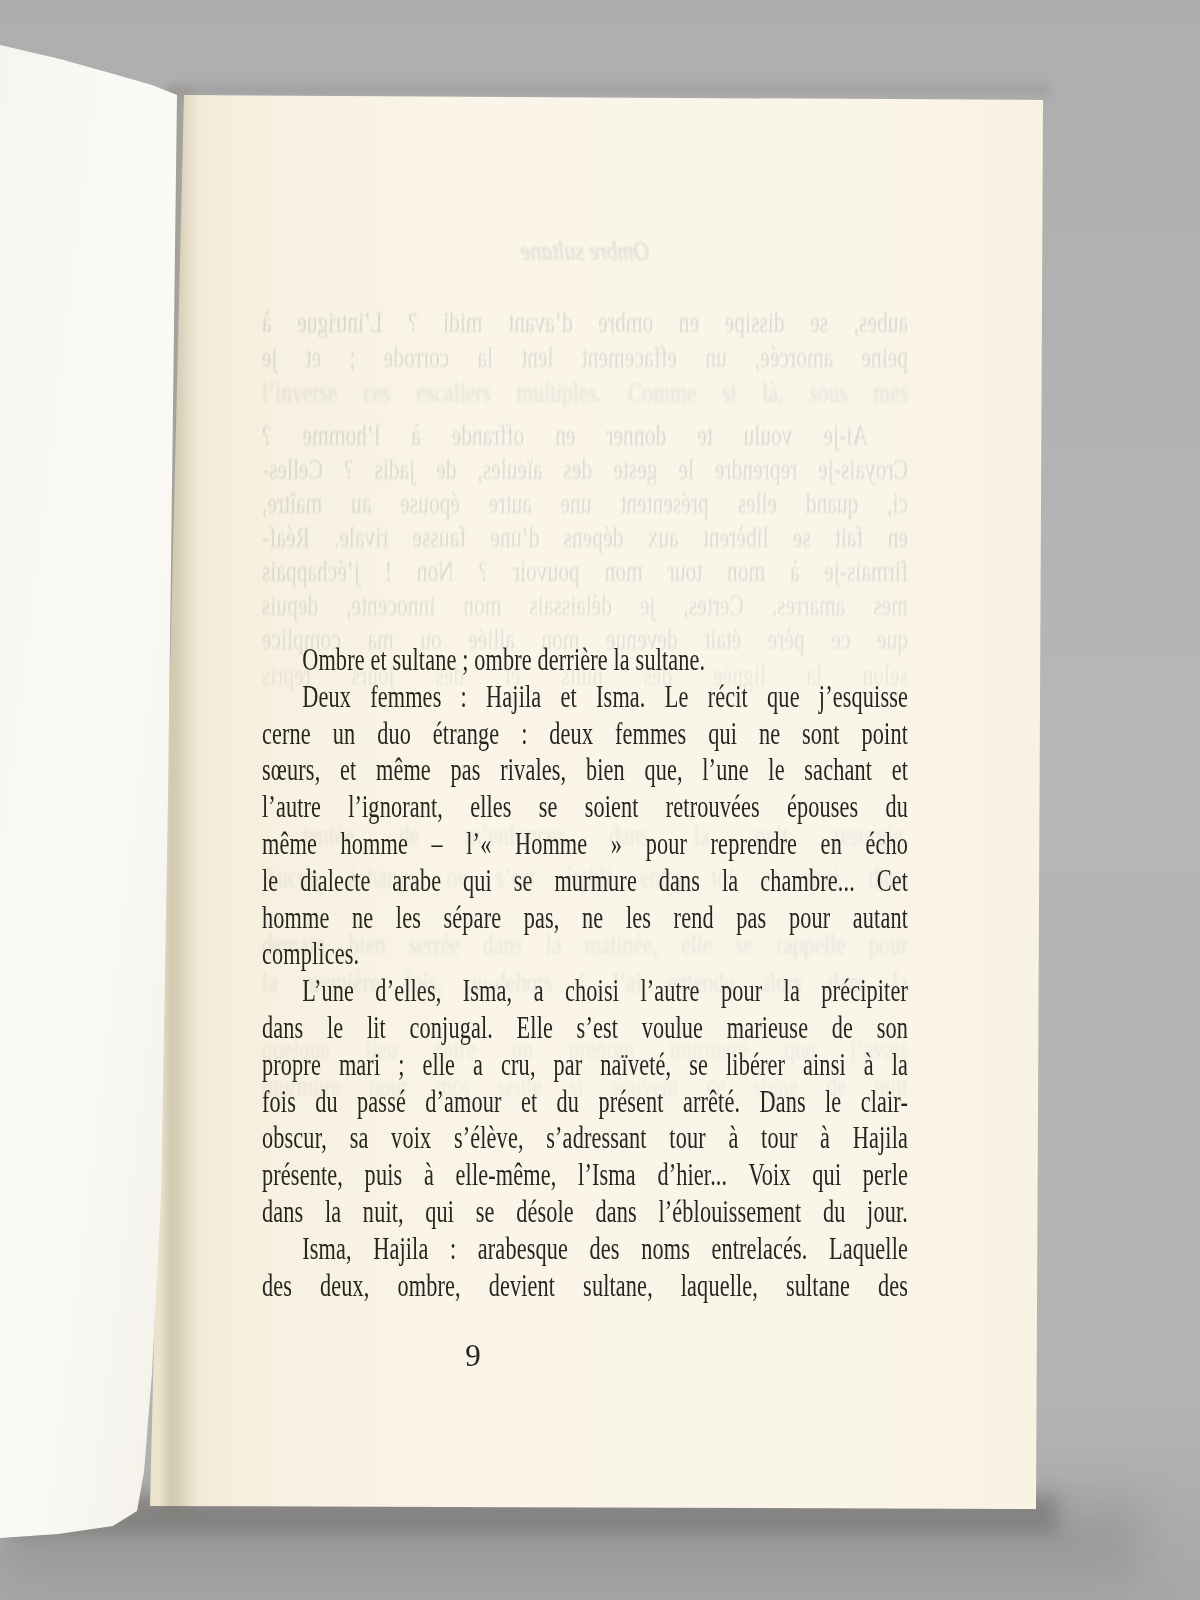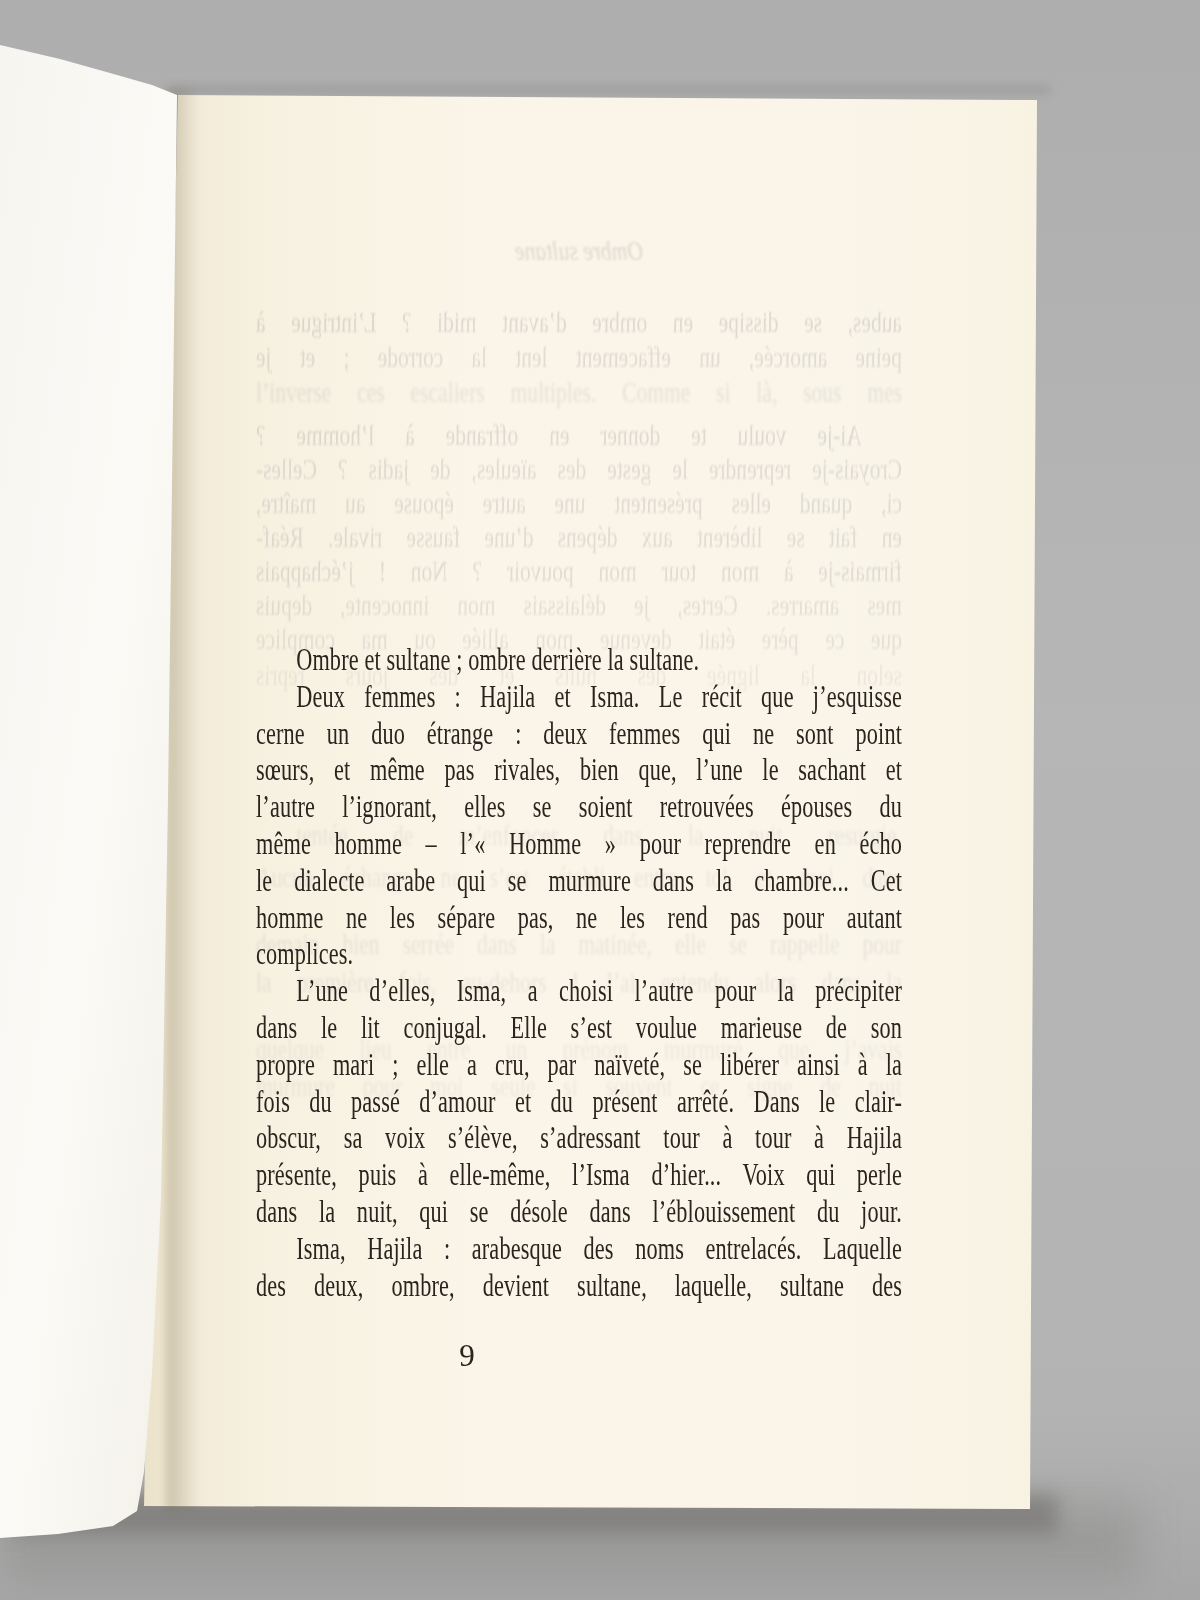--- a/index.html
+++ b/index.html
@@ -7,21 +7,21 @@
            font-family:"Liberation Serif","DejaVu Serif",serif;
            background:linear-gradient(180deg,#aeaeae 0%,#b6b6b6 45%,#b3b3b3 88%,#a7a7a7 100%); }
 
   .floor-shadow { position:absolute; left:8px; top:1494px; width:1050px; height:40px;
                   background:rgba(70,68,64,0.32); filter:blur(9px); }
   .floor-shadow-soft { position:absolute; left:0px; top:1500px; width:1140px; height:80px;
                   background:rgba(90,88,84,0.18); filter:blur(20px); }
   .contact-shadow-top { position:absolute; left:170px; top:85px; width:880px; height:10px;
                   background:rgba(60,58,54,0.12); filter:blur(4px); }
 
-  .page { position:absolute; left:144px; top:95px; width:893px; height:1415px;
+  .page { position:absolute; left:150px; top:95px; width:893px; height:1415px;
           clip-path:polygon(34px 0px,893px 5px,886px 1414px,0px 1411px);
           background:linear-gradient(90deg,#ebe2ca 0px,#f3ecd9 48px,#f7f1e1 130px,#faf5e8 330px,#faf5e9 700px,#f8f2e3 893px); }
 
   .gutter-shadow { position:absolute; left:166px; top:88px; width:34px; height:1424px;
           background:linear-gradient(90deg,rgba(118,102,72,0.30),rgba(118,102,72,0));
           filter:blur(4px); }
 
   .left-page { position:absolute; left:0; top:38px; width:180px; height:1502px;
           clip-path:polygon(0px 7px,60px 21px,110px 35px,152px 47px,177px 57px,174px 290px,168px 760px,161px 1160px,152px 1335px,144px 1434px,137px 1473px,113px 1488px,58px 1496px,0px 1500px);
           background:linear-gradient(97deg,#f6f5f0 0%,#fbfaf6 52%,#f5f3ec 86%,#eae7dc 100%); }

